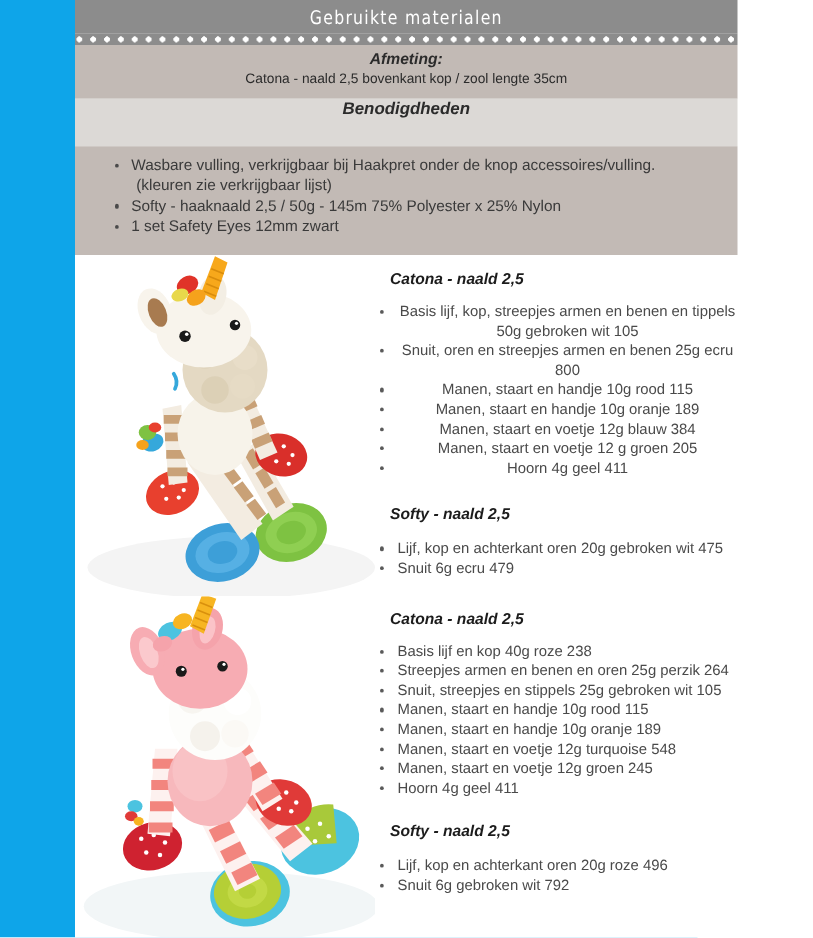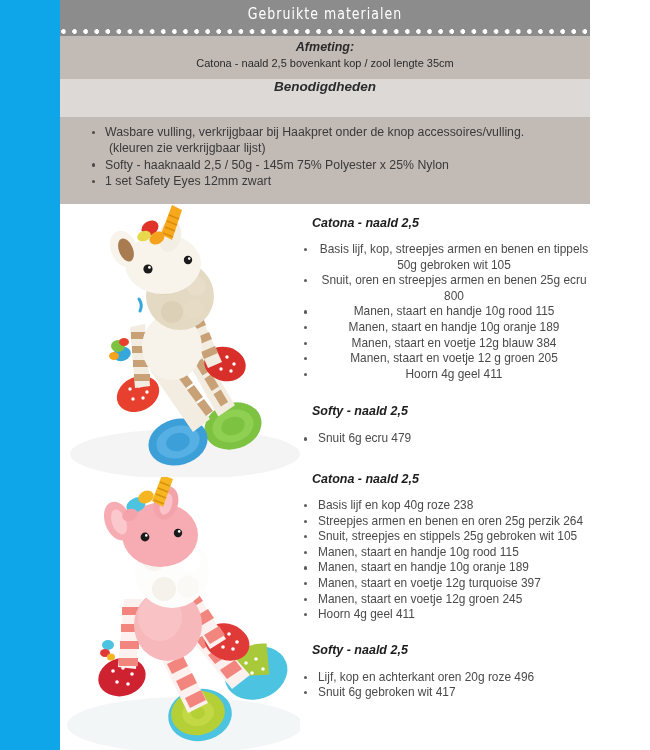--- a/index.html
+++ b/index.html
@@ -377,42 +377,43 @@
             <li>Manen, staart en handje 10g oranje 189</li>
             <li>Manen, staart en voetje 12g blauw 384</li>
             <li>Manen, staart en voetje 12 g groen 205</li>
             <li>Hoorn 4g geel 411</li>
           </ul>
         </div>
 
         <div style="padding-top:22px;">
           <div class="sec-head">Softy - naald 2,5</div>
           <ul class="clr-list" style="margin-top:13px;">
+            <li>Lijf, kop en achterkant oren 20g gebroken wit 475</li>
             <li>Snuit 6g ecru 479</li>
           </ul>
         </div>
 
         <div style="padding-top:25px;">
           <div class="sec-head">Catona -  naald 2,5</div>
           <ul class="clr-list" style="margin-top:12px;">
             <li>Basis lijf en kop 40g roze 238</li>
             <li>Streepjes armen en benen en oren 25g perzik 264</li>
             <li>Snuit, streepjes en stippels 25g gebroken wit 105</li>
             <li>Manen, staart en handje 10g rood 115</li>
             <li>Manen, staart en handje 10g oranje 189</li>
-            <li>Manen, staart en voetje 12g turquoise 397</li>
+            <li>Manen, staart en voetje 12g turquoise 548</li>
             <li>Manen, staart en voetje 12g groen 245</li>
             <li>Hoorn 4g geel 411</li>
           </ul>
         </div>
 
         <div style="padding-top:20px;">
           <div class="sec-head">Softy - naald 2,5</div>
           <ul class="clr-list" style="margin-top:13px;">
             <li>Lijf, kop en achterkant oren 20g roze 496</li>
-            <li>Snuit 6g gebroken wit 417</li>
+            <li>Snuit 6g gebroken wit 792</li>
           </ul>
         </div>
 
       </div>
     </div>
   </div>
 </div>
 
 </body></html>

